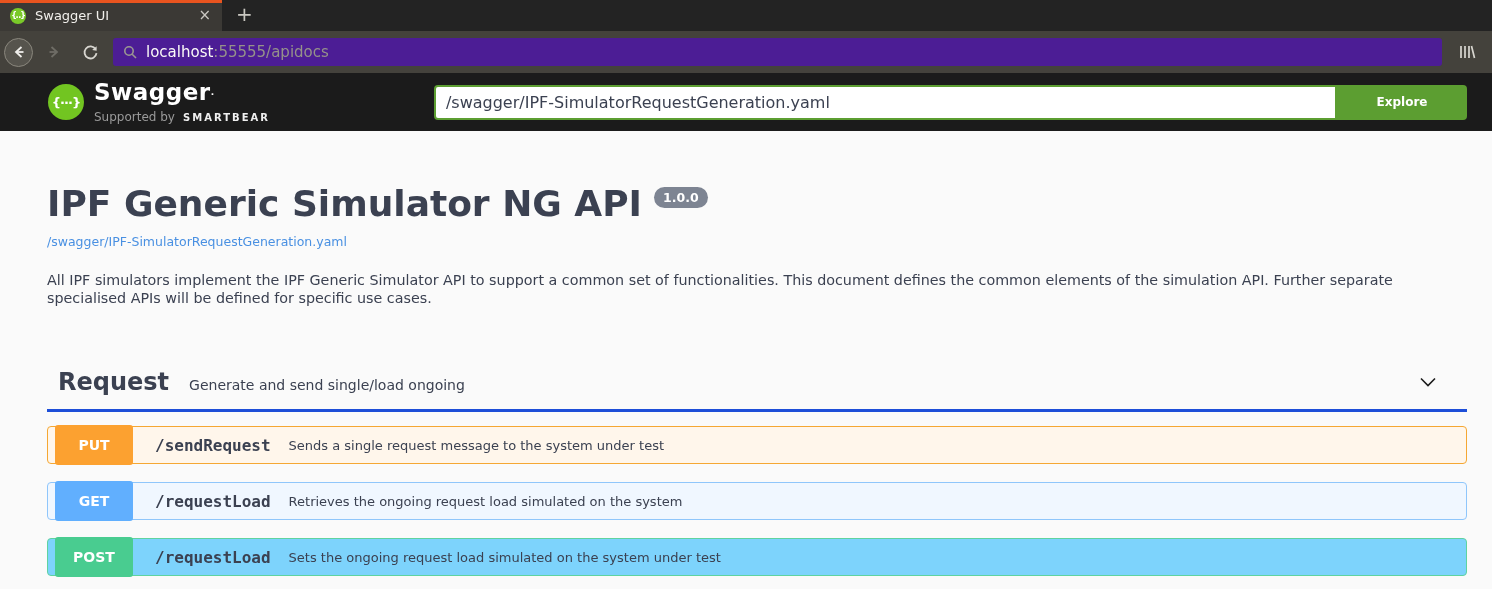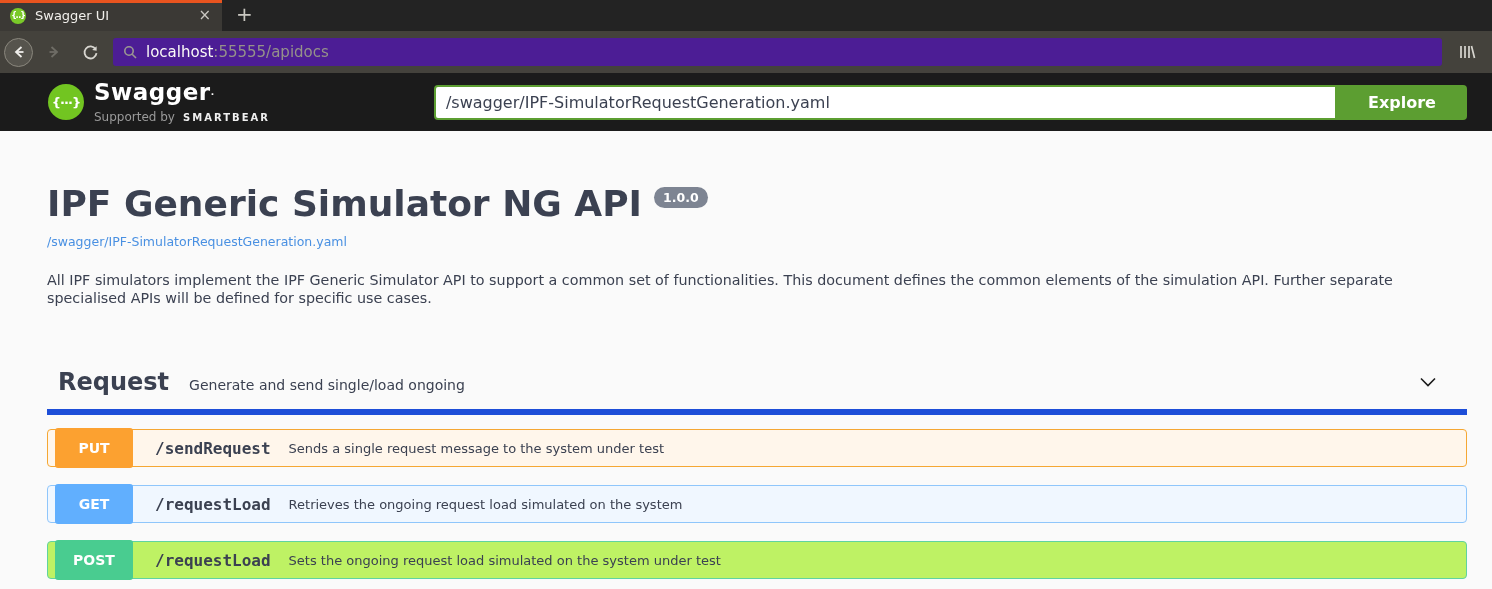--- a/index.html
+++ b/index.html
@@ -37,36 +37,36 @@
   .logo-texts { margin-left:10px; }
   .logo-name { color:#fff; font-size:23px; font-weight:bold; line-height:27px; letter-spacing:.5px; }
   .logo-tm { font-size:9px; vertical-align:bottom; }
   .logo-sub { margin-top:0; white-space:nowrap; }
   .supported { color:#9a9a9a; font-size:12px; }
   .smartbear { color:#efefef; font-size:10px; font-weight:bold; letter-spacing:2px; margin-left:3px; }
   .spec-input { margin-left:164px; flex:1; height:35px; border:2px solid #5c9e31; border-radius:4px 0 0 4px;
                 font-size:16px; color:#3b4151; padding:0 10px; outline:none;
                 font-family:"DejaVu Sans","Liberation Sans",sans-serif; }
   .explore-btn { width:130px; height:35px; background:#5c9e31; border:none; border-radius:0 4px 4px 0;
-                 color:#fff; font-size:16px; font-weight:bold; cursor:pointer;
+                 color:#fff; font-size:12px; font-weight:bold; cursor:pointer;
                  font-family:"DejaVu Sans","Liberation Sans",sans-serif; }
 
   
   .content { background:#fafafa; padding:54px 25px 0 47px; }
   .title-row { display:flex; align-items:flex-start; }
   h1.api-title { font-size:36px; font-weight:bold; color:#3b4151; line-height:38px;
                  font-family:"DejaVu Sans","Liberation Sans",sans-serif; }
   .version-badge { display:inline-block; background:#7d8492; color:#fff; font-size:12.5px; font-weight:bold;
                    padding:3px 9px; border-radius:12px; margin:2px 0 0 12px; }
   .spec-link { display:inline-block; margin-top:11px; font-size:12.5px; color:#4990e2; text-decoration:none; }
   .description { margin-top:21px; font-size:14.3px; color:#3b4151; line-height:18px; max-width:1420px; }
 
   .tag-section { margin-top:61px; width:1420px; }
   .tag-header { display:flex; align-items:center; padding:0 8px 0 11px; height:30px;
-                border-bottom:6px solid #1d4ed8; padding-bottom:41px; position:relative; }
+                border-bottom:3px solid #1d4ed8; padding-bottom:41px; position:relative; }
   .tag-header-inner { display:flex; align-items:baseline; position:absolute; top:0; left:11px; }
   .tag-title { font-size:24px; font-weight:bold; color:#3b4151; }
   .tag-subtitle { font-size:14px; color:#3b4151; margin-left:20px; }
   .tag-chevron { position:absolute; right:28px; top:3px; cursor:pointer; }
 
   .opblock { width:1420px; height:38px; border:1px solid; border-radius:4px; display:flex; align-items:center;
              margin-top:14px; }
   .opblock + .opblock { margin-top:18px; }
   .method-badge { width:78px; height:40px; border-radius:3px; margin-left:7px; flex:0 0 auto;
                   display:flex; align-items:center; justify-content:center;
@@ -165,19 +165,19 @@
       <span class="op-path">/sendRequest</span>
       <span class="op-summary">Sends a single request message to the system under test</span>
     </div>
 
     <div class="opblock" style="background: rgb(240, 247, 255); border-color: rgb(143, 198, 251);">
       <div class="method-badge" style="background: rgb(97, 175, 254);">GET</div>
       <span class="op-path">/requestLoad</span>
       <span class="op-summary">Retrieves the ongoing request load simulated on the system</span>
     </div>
 
-    <div class="opblock" style="background: #bef264; border-color: rgb(95, 211, 160);">
+    <div class="opblock" style="background: #7dd3fc; border-color: rgb(95, 211, 160);">
       <div class="method-badge" style="background: rgb(73, 204, 144);">POST</div>
       <span class="op-path">/requestLoad</span>
       <span class="op-summary">Sets the ongoing request load simulated on the system under test</span>
     </div>
   </div>
 </div>
 
 </body></html>

